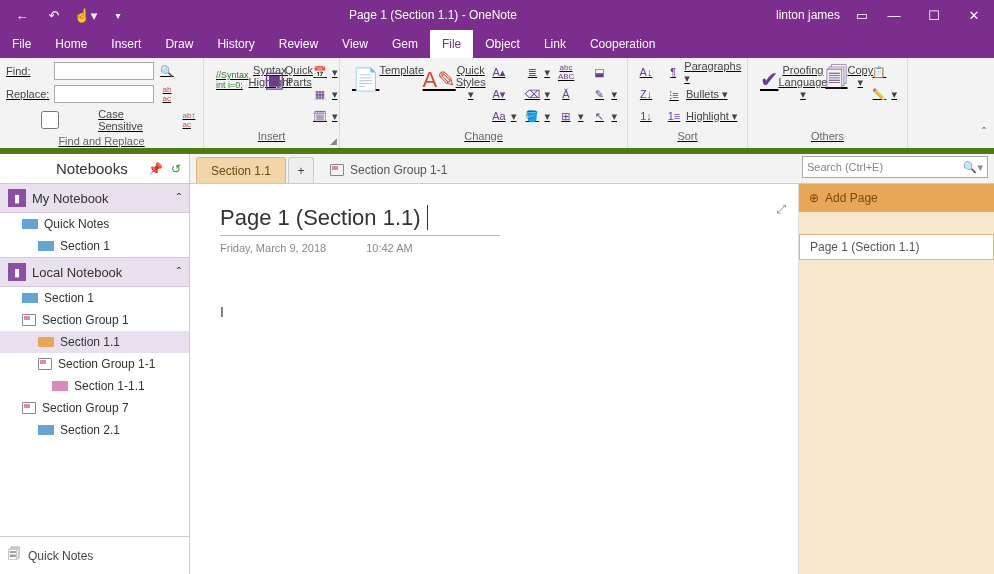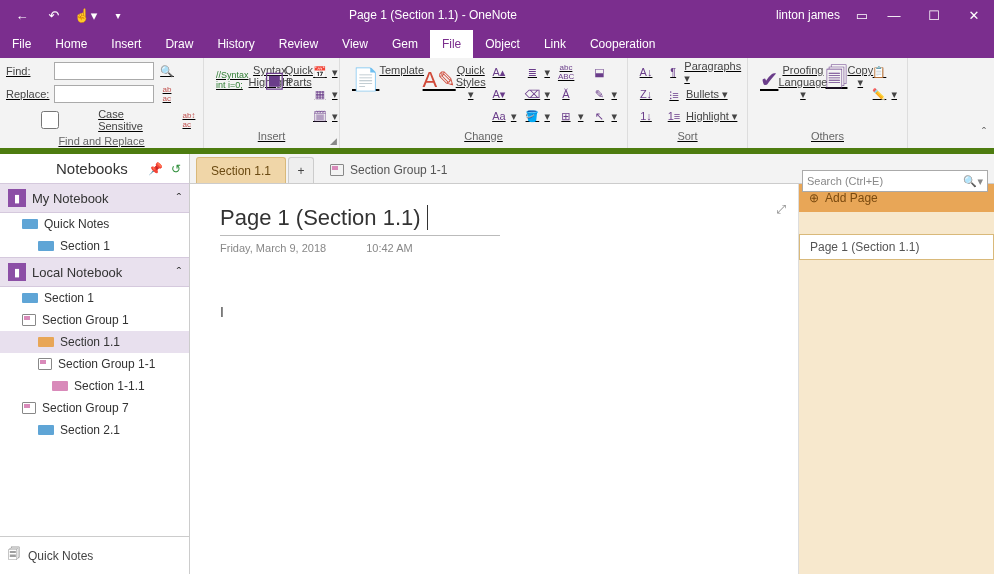--- a/index.html
+++ b/index.html
@@ -44,21 +44,21 @@
 .nb-icon.orange { background: #e8a657; }
 .nb-icon.pink { background: #d98aba; }
 .nb-icon.group { width: 14px; height: 12px; background: transparent; border: 1px solid #888; position: relative; }
 .nb-icon.group::after { content: ""; position: absolute; left: 1px; top: 1px; width: 6px; height: 4px; background: #d98aba; }
 .quick-notes-footer { border-top: 1px solid #ccc; padding: 8px; display: flex; align-items: center; gap: 8px; font-size: 12px; color: #444; margin-top: auto; }
 .page-area { flex: 1; display: flex; flex-direction: column; }
 .tabs-row { height: 30px; background: #f3f3f3; display: flex; align-items: flex-end; padding-left: 6px; gap: 2px; border-bottom: 1px solid #ccc; position: relative; }
 .tab { height: 26px; padding: 0 14px; display: flex; align-items: center; font-size: 12px; border: 1px solid #ccc; border-bottom: none; border-radius: 3px 3px 0 0; background: #eee; color: #444; }
 .tab.active { background: #f0d6a8; border-color: #d9b97a; color: #6b4a12; }
 .tab.group { background: transparent; border: none; color: #555; gap: 6px; }
-.search-box { position: absolute; right: 6px; top: 16px; width: 186px; height: 22px; border: 1px solid #aaa; background: #fff; display: flex; align-items: center; padding: 0 4px; font-size: 11px; color: #888; }
+.search-box { position: absolute; right: 6px; top: 2px; width: 186px; height: 22px; border: 1px solid #aaa; background: #fff; display: flex; align-items: center; padding: 0 4px; font-size: 11px; color: #888; }
 .page-body-wrap { flex: 1; display: flex; }
 .note-canvas { flex: 1; padding: 20px 30px; position: relative; }
 .note-title { font-size: 22px; color: #333; border-bottom: 1px solid #bbb; padding-bottom: 4px; width: 280px; font-family: Calibri, sans-serif; }
 .note-title .cursor { border-right: 1px solid #333; animation: blink 1s infinite; }
 @keyframes blink { 50% { border-color: transparent; } }
 .note-date { display: flex; gap: 40px; font-size: 11px; color: #888; margin-top: 6px; }
 .expand-glyph { position: absolute; top: 18px; right: 12px; font-size: 12px; color: #888; }
 .page-list { width: 196px; border-left: 1px solid #ddd; background: #fafafa; display: flex; flex-direction: column; }
 .add-page { height: 28px; background: #e8a657; color: #7a4a0f; display: flex; align-items: center; padding: 0 10px; gap: 6px; font-size: 12px; }
 .page-list-body { flex: 1; background: #f7e8cd; }

